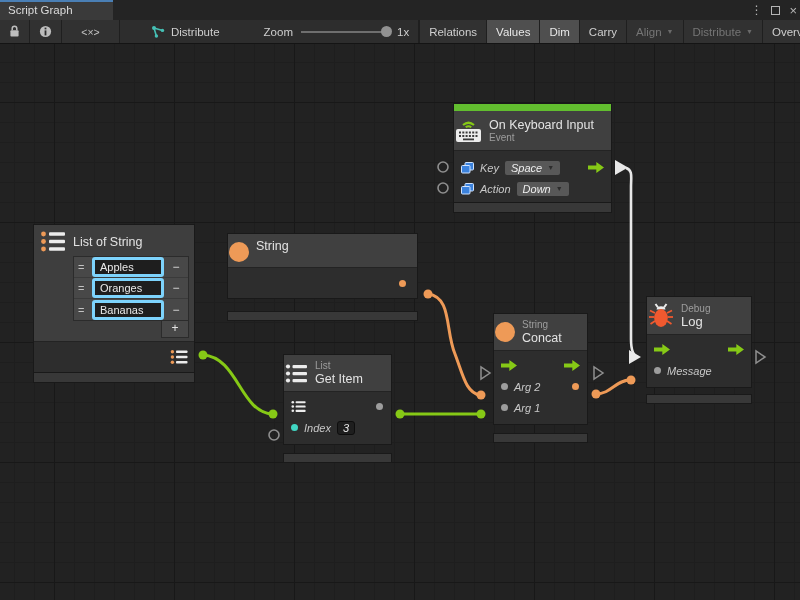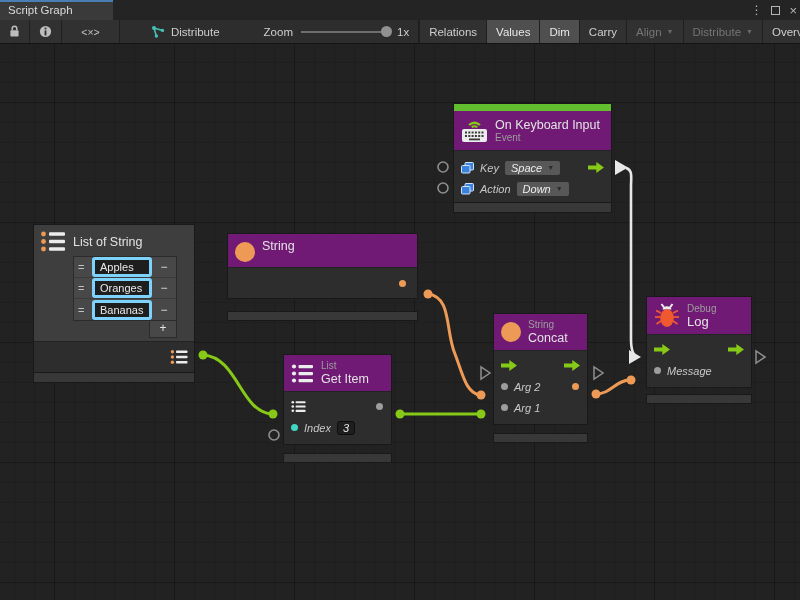--- a/index.html
+++ b/index.html
@@ -39,21 +39,21 @@
       linear-gradient(90deg,#181818 1px, transparent 1px),
       linear-gradient(#1e1e1e 1px, transparent 1px),
       linear-gradient(90deg,#1e1e1e 1px, transparent 1px);
     background-size:120px 120px,120px 120px,20px 20px,20px 20px;
     background-position:54px 58px,54px 58px,14px 18px,14px 18px; }
 
   svg.wires { position:absolute; left:0; top:0; width:800px; height:600px; overflow:visible; }
 
   
   .node { position:absolute; background:#2d2d2d; border:1px solid #191919; }
-  .nheader { background:#701a75; border-bottom:1px solid #232323; display:flex; align-items:center; padding:5px 7px; gap:7px; }
+  .nheader { background:#404040; border-bottom:1px solid #232323; display:flex; align-items:center; padding:5px 1px; gap:7px; }
   .ntitle { color:#e3e3e3; font-size:12.5px; line-height:14px; }
   .nsub { color:#9d9d9d; font-size:10px; line-height:12px; }
   .nfooter { position:absolute; background:#383838; border:1px solid #191919; }
   .prow { position:relative; display:flex; align-items:center; gap:6px; padding:0 7px; height:21px;
     color:#c8c8c8; font-size:11px;font-style:italic; }
   .dot { width:7px; height:7px; border-radius:50%; flex:0 0 auto; }
   .dot.gray { background:#9d9d9d; } .dot.orange { background:var(--orange,#ee9a57); } .dot.teal { background:var(--teal,#41d6c3); }
   .dot.abs-right { position:absolute; right:8px; top:7px; }
   .flow-arrow { width:16px; height:11px; background:var(--green,#86c916); flex:0 0 auto;
     clip-path:polygon(0 32%,52% 32%,52% 0,100% 50%,52% 100%,52% 68%,0 68%); }
@@ -238,21 +238,21 @@
         <span class="dropdown">
           <span>Down</span>
           <span class="dd-arrow">▼</span>
         </span>
       </div>
     </div>
   </div>
   <div class="nfooter" style="left:453px;top:202px;width:159px;height:11px;"></div>
 
   <div class="node" style="left:33px;top:224px;width:162px;">
-    <div style="background:#3e3e3e;border-bottom:1px solid #232323;padding:5px 12px 0 0;">
+    <div style="background:#3e3e3e;border-bottom:1px solid #232323;padding:5px 0 0 0;">
       <div style="display:flex;align-items:center;gap:7px;padding:0 6px;">
         <svg width="26" height="23" viewBox="0 0 26 23">
           <g>
             <circle cx="3.5" cy="4" r="2.4" style="fill:var(--orange);"></circle>
               <rect x="9" y="2.2" width="16" height="3.6" rx="1" fill="#ececec"></rect>
             <circle cx="3.5" cy="11.5" r="2.4" style="fill:var(--orange);"></circle>
               <rect x="9" y="9.7" width="16" height="3.6" rx="1" fill="#ececec"></rect>
             <circle cx="3.5" cy="19" r="2.4" style="fill:var(--orange);"></circle>
               <rect x="9" y="17.2" width="16" height="3.6" rx="1" fill="#ececec"></rect>
           </g>

